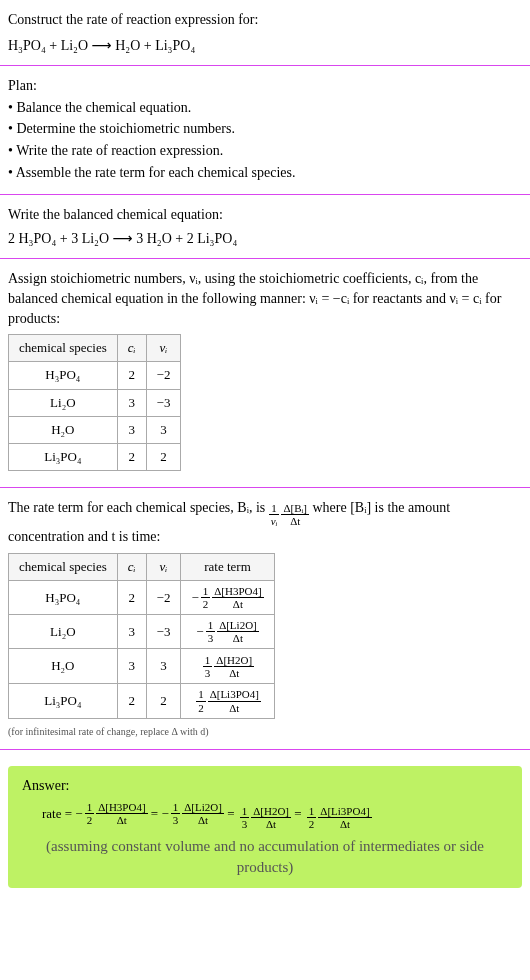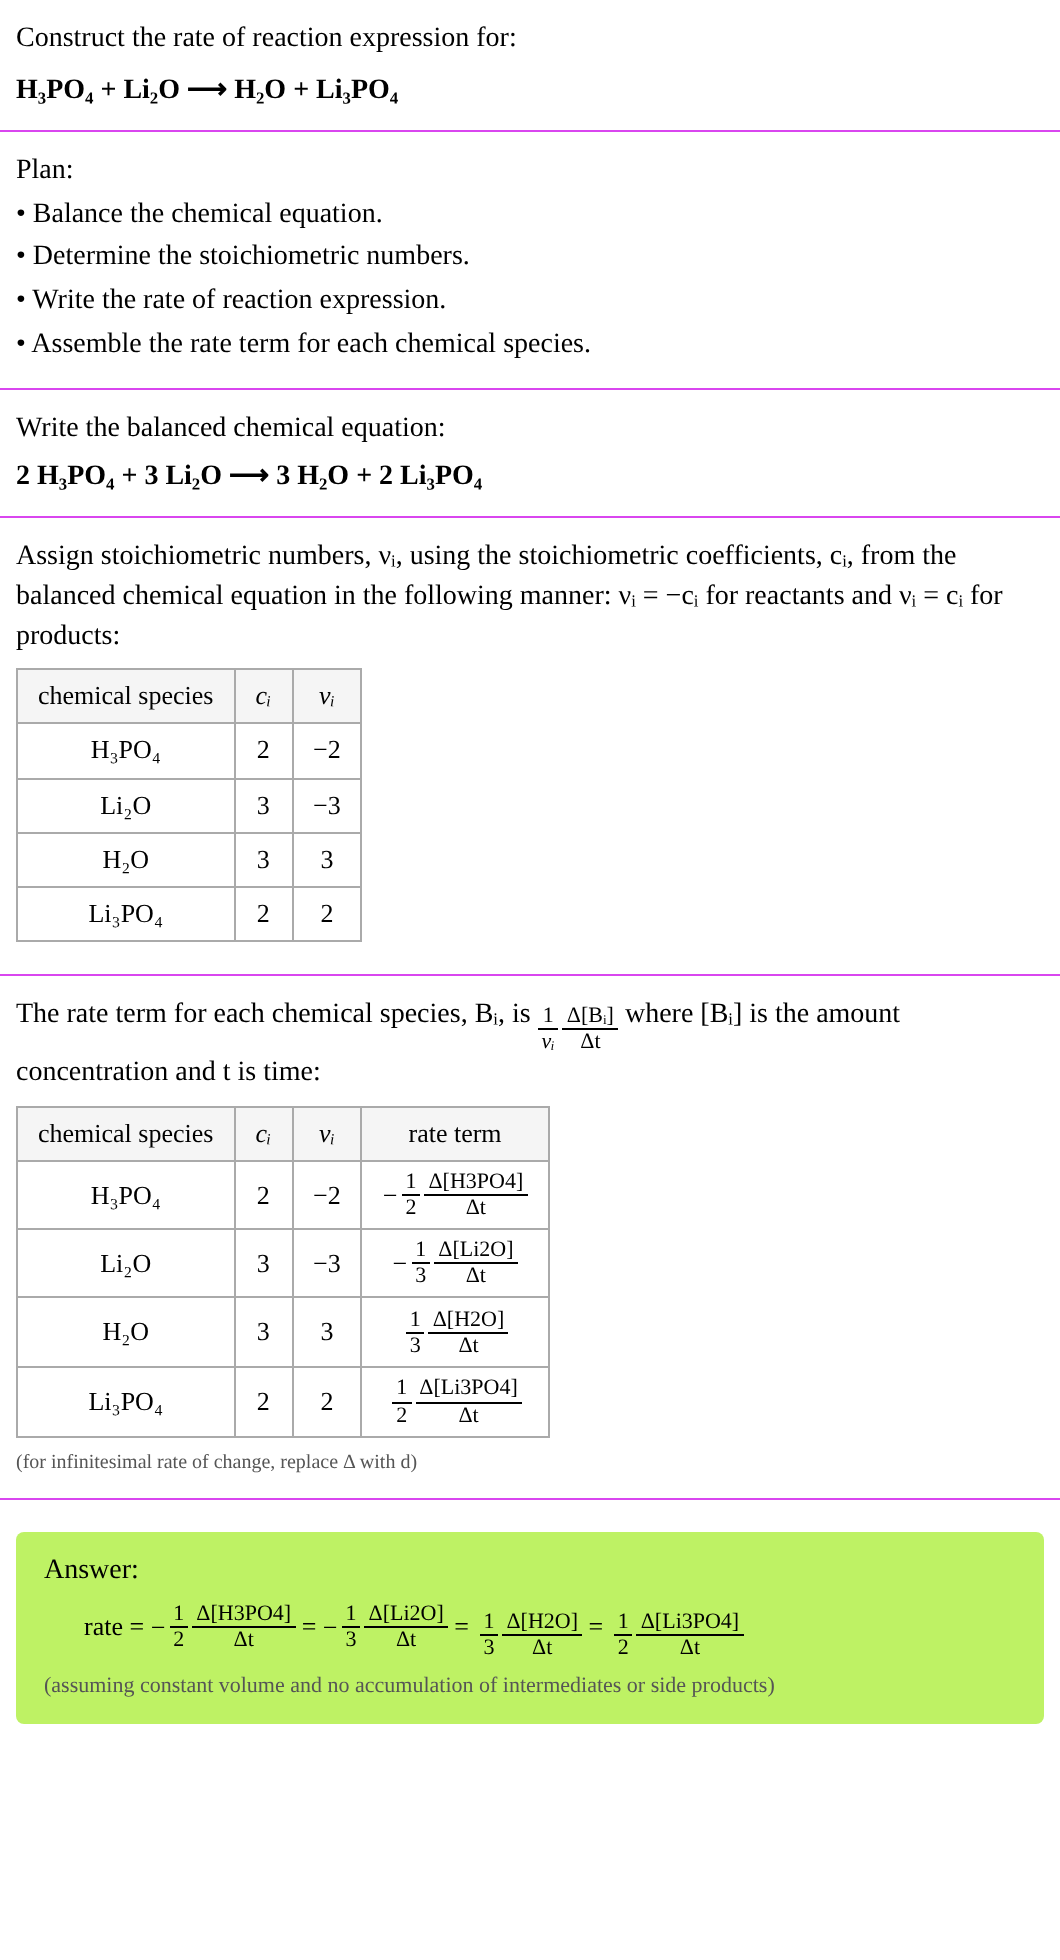--- a/index.html
+++ b/index.html
@@ -11,21 +11,21 @@
   color: #000;
   background: #fff;
   line-height: 1.4;
 }
 .section {
   padding: 10px 8px;
   border-bottom: 1px solid #d946ef;
 }
 .section.last { border-bottom: none; }
 .title-line { margin-bottom: 6px; }
-.eq { font-family: Georgia, serif; font-weight: bold; }
+.eq { font-family: Georgia, serif; }
 .bullet-line { margin: 2px 0; }
 table.data {
   border-collapse: collapse;
   margin: 6px 0;
   font-size: 13px;
 }
 table.data th, table.data td {
   border: 1px solid #aaa;
   padding: 4px 10px;
   text-align: center;
@@ -45,21 +45,21 @@
 .inline-frac { display: inline-flex; align-items: center; gap: 2px; }
 .note { font-size: 10px; color: #555; margin-top: 4px; }
 .answer-box {
   background: #bef264;
   border-radius: 4px;
   padding: 10px 14px;
   margin-top: 6px;
 }
 .answer-label { margin-bottom: 6px; }
 .answer-eq { margin-left: 20px; font-size: 13px; }
-.answer-note { font-size: 11px; color: #555; margin-top: 6px; text-align: left; }
+.answer-note { font-size: 15px; color: #555; margin-top: 6px; text-align: center; }
 .ital { font-style: italic; }
 </style>
 </head>
 <body>
 
 <div class="section">
   <div class="title-line">Construct the rate of reaction expression for:</div>
   <div class="eq">H₃PO₄ + Li₂O ⟶ H₂O + Li₃PO₄</div>
 </div>
 

